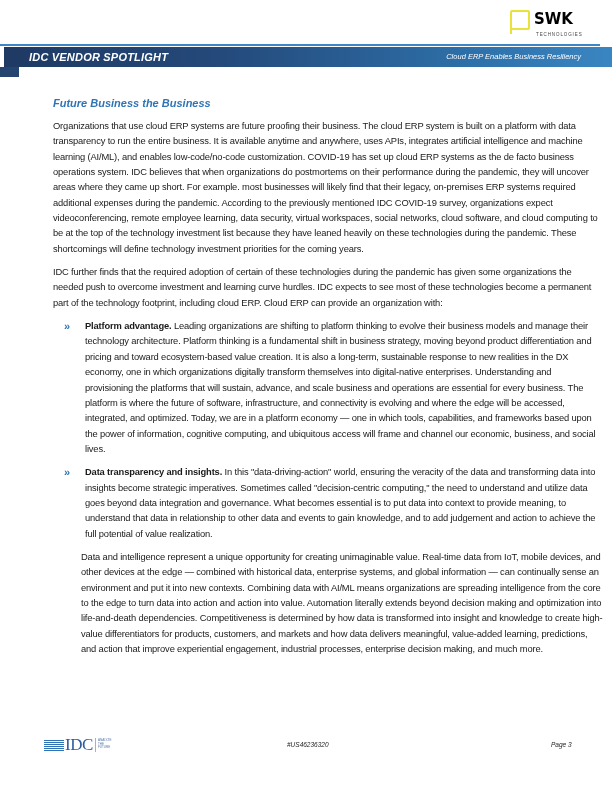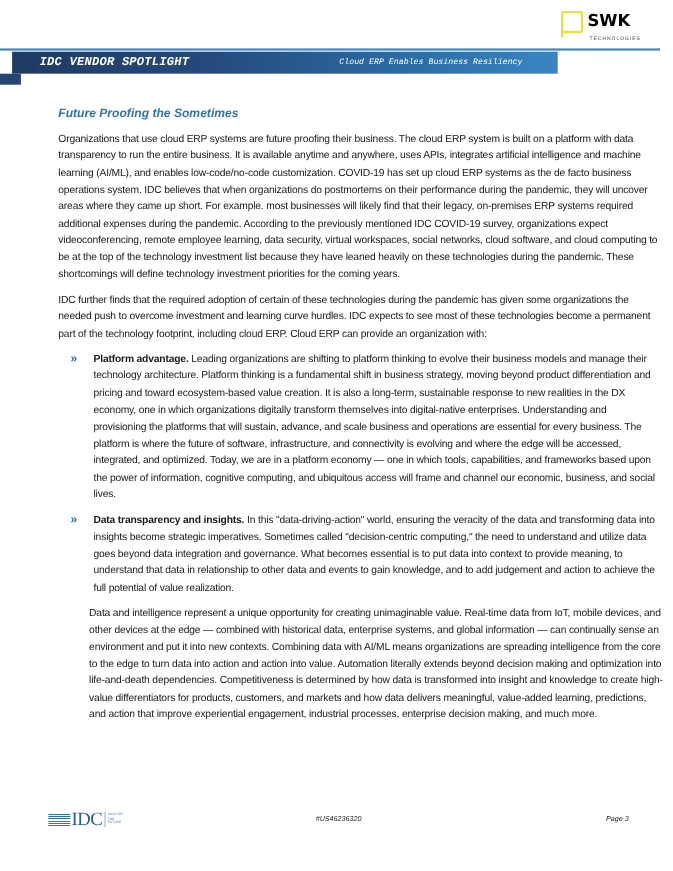--- a/index.html
+++ b/index.html
@@ -64,26 +64,25 @@
     .swk-sub {
       position: absolute;
       left: 26px;
       top: 24px;
       font-size: 4.5px;
       letter-spacing: 0.9px;
       color: #444;
     }
     .banner {
       position: absolute;
-      left: 11px;
+      left: 4px;
       top: 47px;
-      width: 496px;
+      width: 609px;
       height: 20px;
       background: linear-gradient(90deg, #1f3a63 0%, #24497a 35%, #2d6ea7 75%, #3a86c2 100%);
-      font-family: Liberation Mono, monospace;
     }
     .banner-stub {
       position: absolute;
       left: 0;
       top: 67px;
       width: 19px;
       height: 10px;
       background: #24456f;
     }
     .banner-left {
@@ -221,21 +220,21 @@
   <div class="swk-sub">TECHNOLOGIES</div>
 </div>
 <div class="top-rule"></div>
 <div class="banner">
   <div class="banner-left">IDC VENDOR SPOTLIGHT</div>
   <div class="banner-right">Cloud ERP Enables Business Resiliency</div>
 </div>
 <div class="banner-stub"></div>
 
 <div class="content">
-  <div class="section-title">Future Proofing the Sometimes</div>
+  <div class="section-title">Future Business the Business</div>
   <p class="para">Organizations that use cloud ERP systems are future proofing their business. The cloud ERP system is built on a platform with data transparency to run the entire business. It is available anytime and anywhere, uses APIs, integrates artificial intelligence and machine learning (AI/ML), and enables low-code/no-code customization. COVID-19 has set up cloud ERP systems as the de facto business operations system. IDC believes that when organizations do postmortems on their performance during the pandemic, they will uncover areas where they came up short. For example. most businesses will likely find that their legacy, on-premises ERP systems required additional expenses during the pandemic. According to the previously mentioned IDC COVID-19 survey, organizations expect videoconferencing, remote employee learning, data security, virtual workspaces, social networks, cloud software, and cloud computing to be at the top of the technology investment list because they have leaned heavily on these technologies during the pandemic. These shortcomings will define technology investment priorities for the coming years.</p>
   <p class="para">IDC further finds that the required adoption of certain of these technologies during the pandemic has given some organizations the needed push to overcome investment and learning curve hurdles. IDC expects to see most of these technologies become a permanent part of the technology footprint, including cloud ERP. Cloud ERP can provide an organization with:</p>
 
   <div class="bullet">
     <span class="bullet-marker">»</span>
     <p class="para"><span class="bullet-lead">Platform advantage.</span><span> Leading organizations are shifting to platform thinking to evolve their business models and manage their technology architecture. Platform thinking is a fundamental shift in business strategy, moving beyond product differentiation and pricing and toward ecosystem-based value creation. It is also a long-term, sustainable response to new realities in the DX economy, one in which organizations digitally transform themselves into digital-native enterprises. Understanding and provisioning the platforms that will sustain, advance, and scale business and operations are essential for every business. The platform is where the future of software, infrastructure, and connectivity is evolving and where the edge will be accessed, integrated, and optimized. Today, we are in a platform economy — one in which tools, capabilities, and frameworks based upon the power of information, cognitive computing, and ubiquitous access will frame and channel our economic, business, and social lives.</span></p>
   </div>
 
   <div class="bullet">
     <span class="bullet-marker">»</span>

